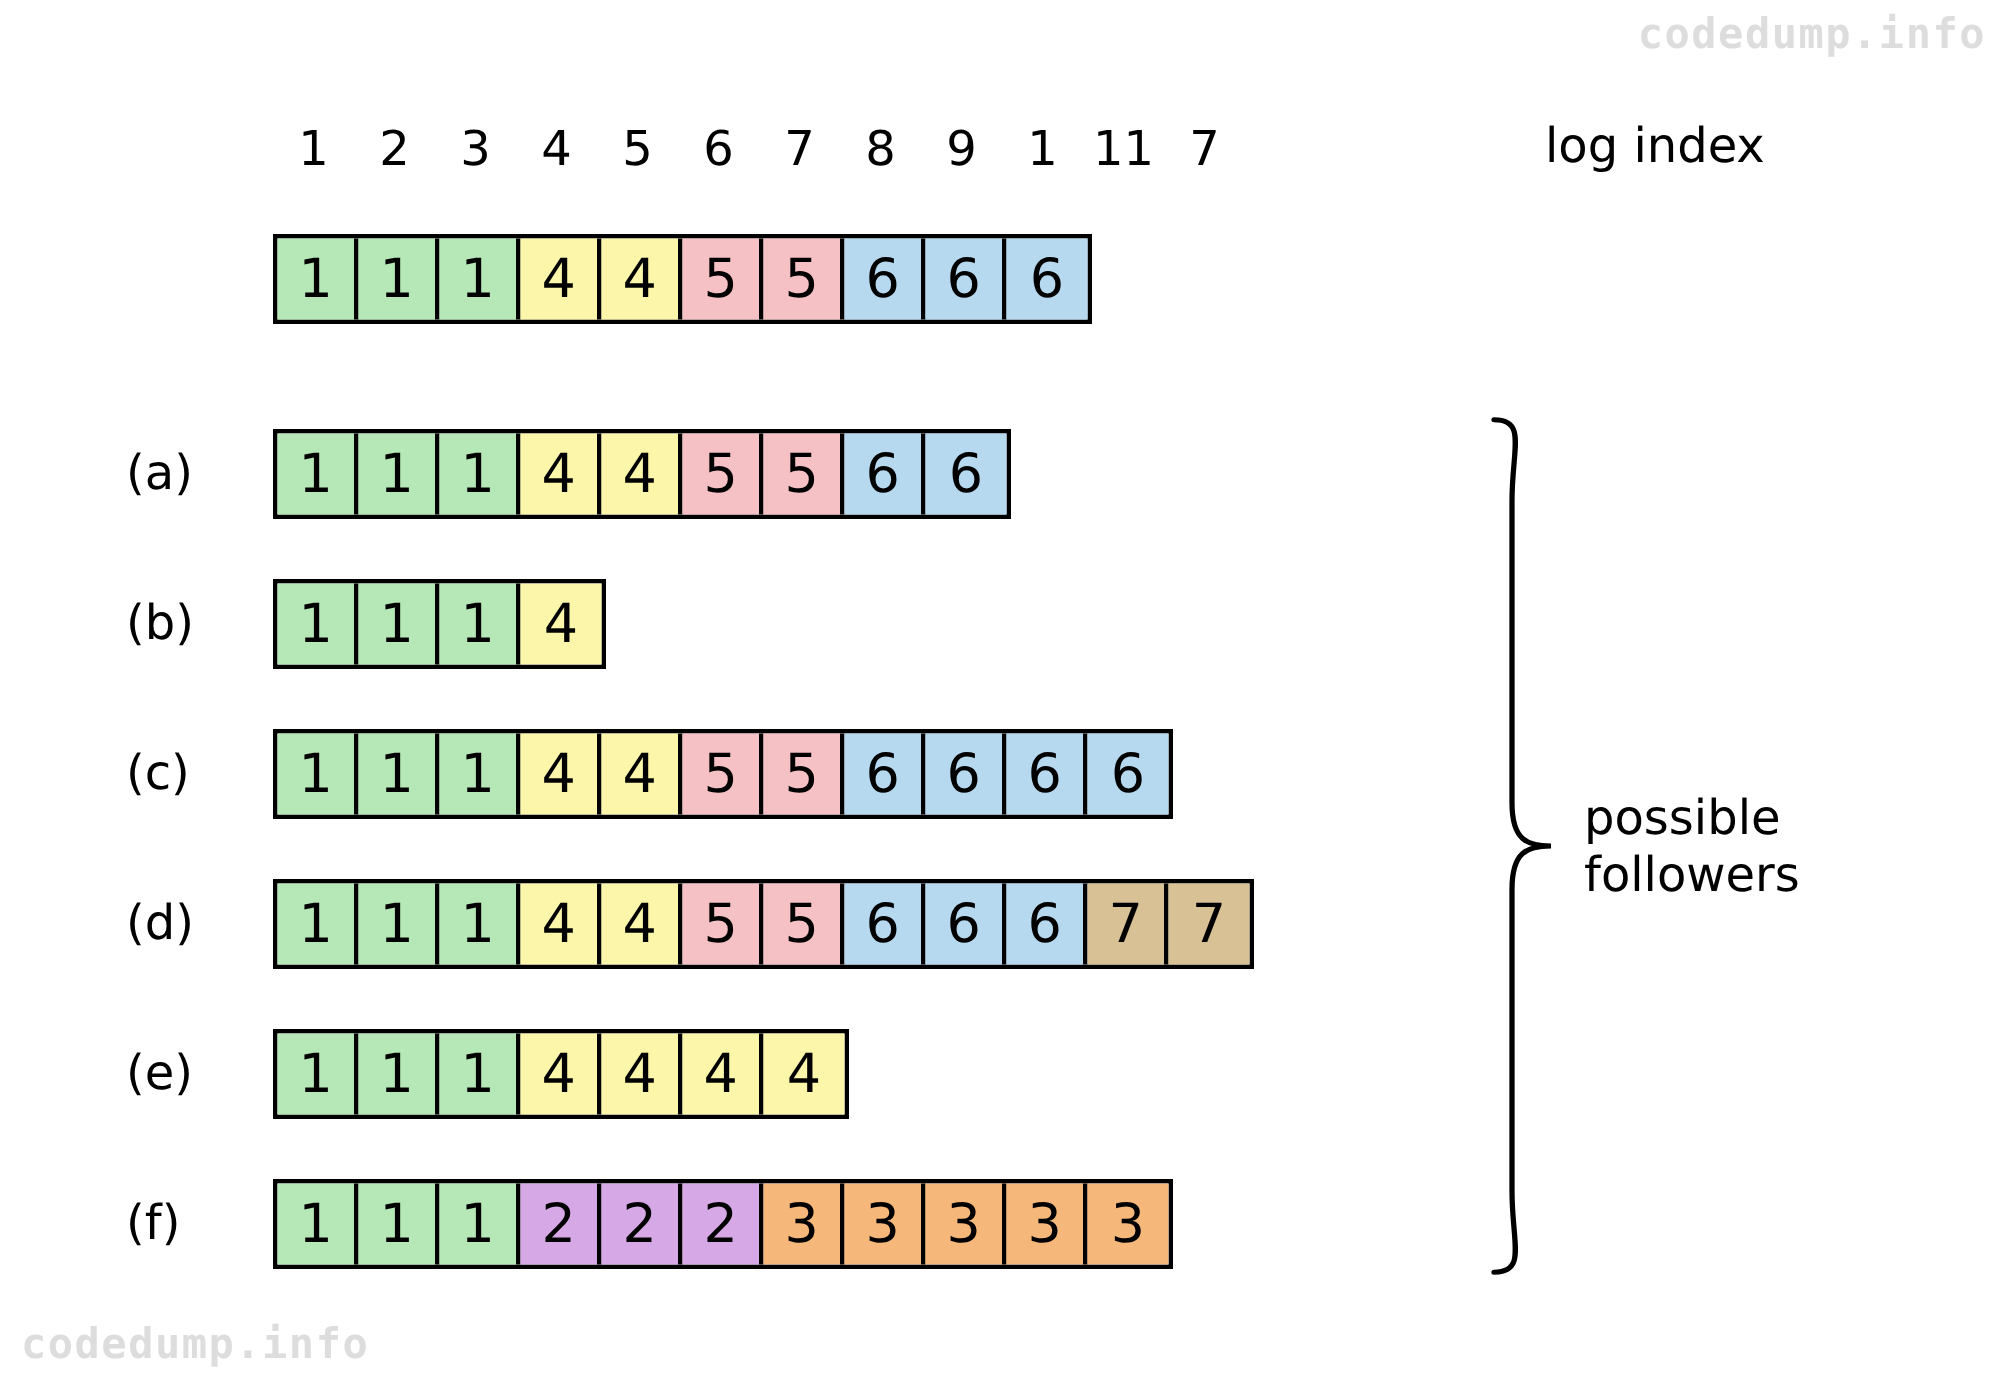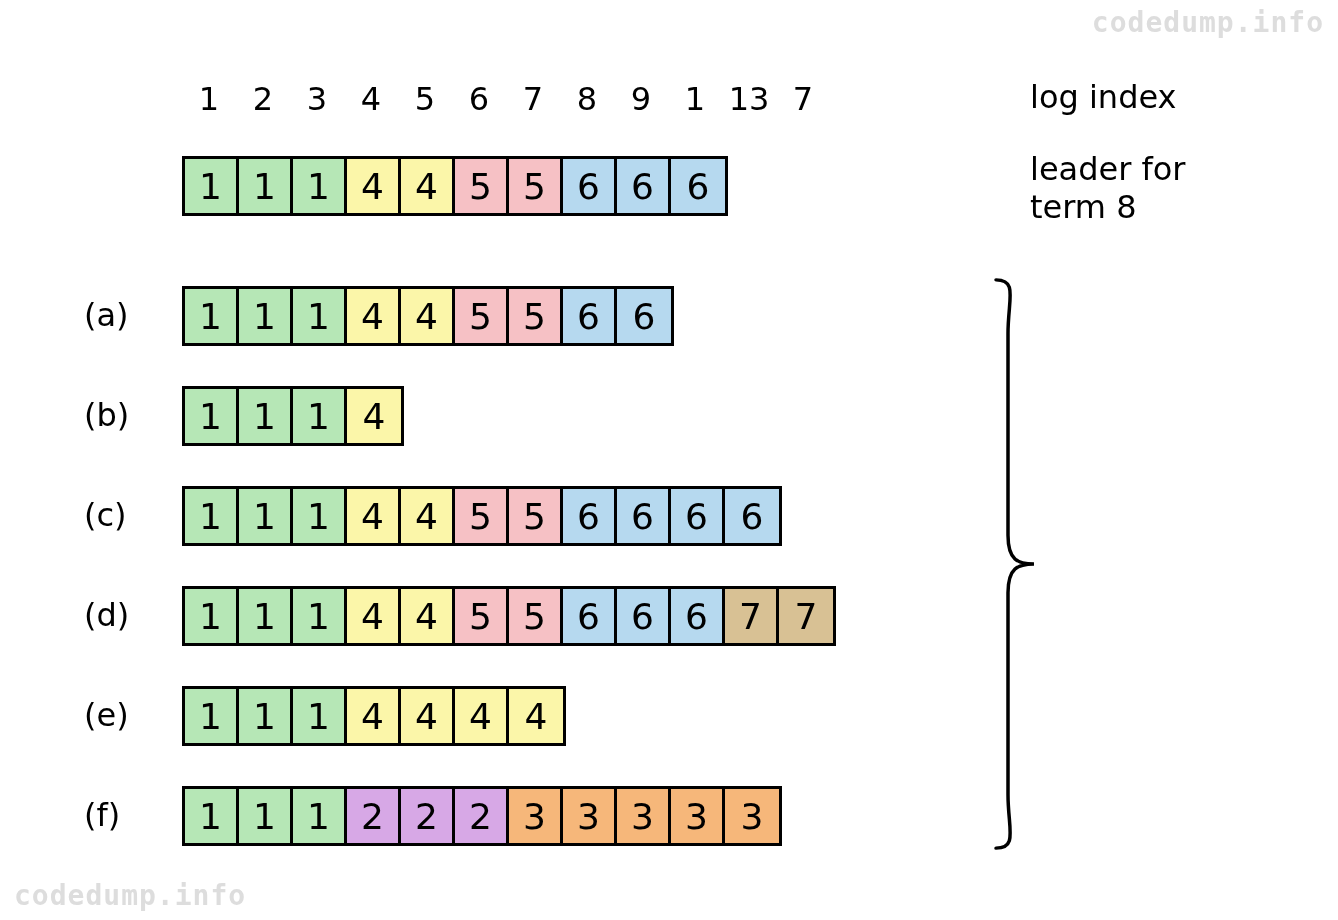--- a/index.html
+++ b/index.html
@@ -84,39 +84,37 @@
       <div class="index-cell">1</div>
       <div class="index-cell">2</div>
       <div class="index-cell">3</div>
       <div class="index-cell">4</div>
       <div class="index-cell">5</div>
       <div class="index-cell">6</div>
       <div class="index-cell">7</div>
       <div class="index-cell">8</div>
       <div class="index-cell">9</div>
       <div class="index-cell">1</div>
-      <div class="index-cell">13</div>
+      <div class="index-cell">11</div>
       <div class="index-cell">7</div>
     </div>
 <div class="right-label" style="left: 1030px; top: 78px; text-align: right;">log index</div>
 
 <div class="log-row" id="leader-row" style="left: 182px; top: 156px;">
       <div class="log-cell" style="background: rgb(182, 231, 182);">1</div>
       <div class="log-cell" style="background: rgb(182, 231, 182);">1</div>
       <div class="log-cell" style="background: rgb(182, 231, 182);">1</div>
       <div class="log-cell" style="background: rgb(251, 246, 169);">4</div>
       <div class="log-cell" style="background: rgb(251, 246, 169);">4</div>
       <div class="log-cell" style="background: rgb(246, 193, 197);">5</div>
       <div class="log-cell" style="background: rgb(246, 193, 197);">5</div>
       <div class="log-cell" style="background: rgb(182, 217, 239);">6</div>
       <div class="log-cell" style="background: rgb(182, 217, 239);">6</div>
       <div class="log-cell" style="background: rgb(182, 217, 239);">6</div>
     </div>
-<div class="right-label" id="leader-label" style="left: 1030px; top: 150px; white-space: pre-line;">leader for
-term 8</div>
 
 <div id="follower-rows">
       <div class="row-label" style="left: 84px; top: 296px;">(a)</div>
       <div class="log-row" style="left: 182px; top: 286px;">
         <div class="log-cell" style="background: rgb(182, 231, 182);">1</div>
         <div class="log-cell" style="background: rgb(182, 231, 182);">1</div>
         <div class="log-cell" style="background: rgb(182, 231, 182);">1</div>
         <div class="log-cell" style="background: rgb(251, 246, 169);">4</div>
         <div class="log-cell" style="background: rgb(251, 246, 169);">4</div>
         <div class="log-cell" style="background: rgb(246, 193, 197);">5</div>
@@ -184,14 +182,16 @@
         <div class="log-cell" style="background: rgb(246, 183, 122);">3</div>
         <div class="log-cell" style="background: rgb(246, 183, 122);">3</div>
       </div>
     </div>
 
 <div class="brace-wrap" id="brace" style="left: 990px; top: 276px;">
   <svg width="50" height="576" viewBox="0 0 50 600" preserveAspectRatio="none" style="height: 576px;">
     <path d="M 6 4 C 28 4, 18 24, 18 60 L 18 270 C 18 296, 28 300, 44 300 C 28 300, 18 304, 18 330 L 18 540 C 18 576, 28 596, 6 596"></path>
   </svg>
 </div>
+<div class="right-label" id="followers-label" style="left: 1056px; top: 526px; white-space: pre-line;">possible
+followers</div>
 
 </div>
 
 </body></html>

